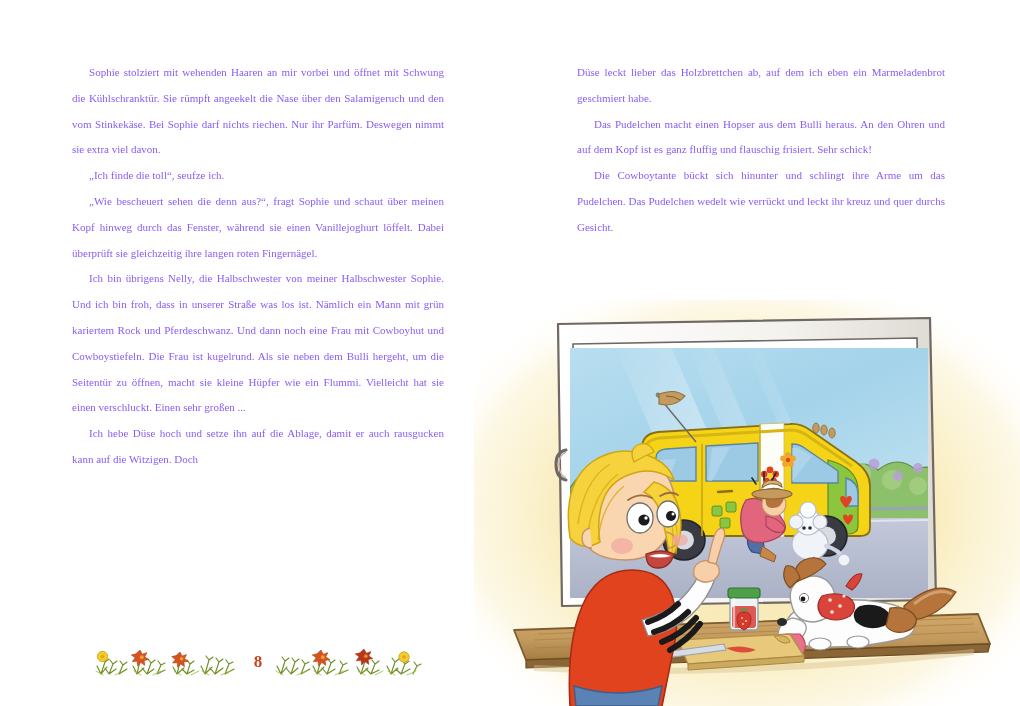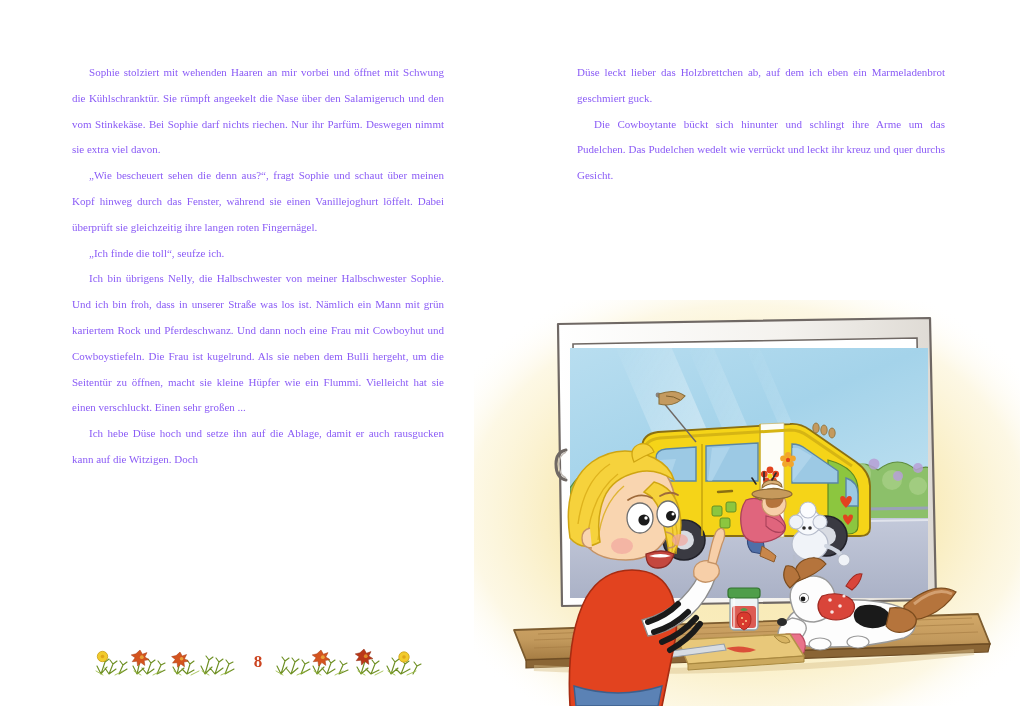--- a/index.html
+++ b/index.html
@@ -80,28 +80,29 @@
   }
   .illustration svg { display: block; }
 </style>
 </head>
 <body>
 
 <div class="page-spread">
 
   <div class="column left">
     <p>Sophie stolziert mit wehenden Haaren an mir vorbei und öffnet mit Schwung die Kühlschranktür. Sie rümpft angeekelt die Nase über den Salamigeruch und den vom Stinkekäse. Bei Sophie darf nichts riechen. Nur ihr Parfüm. Deswegen nimmt sie extra viel davon.</p>
+    <p>„Ich finde die toll“, seufze ich.</p>
     <p>„Wie bescheuert sehen die denn aus?“, fragt Sophie und schaut über meinen Kopf hinweg durch das Fenster, während sie einen Vanillejoghurt löffelt. Dabei überprüft sie gleichzeitig ihre langen roten Fingernägel.</p>
-    <p>„Ich finde die toll“, seufze ich.</p>
     <p>Ich bin übrigens Nelly, die Halbschwester von meiner Halbschwester Sophie. Und ich bin froh, dass in unserer Straße was los ist. Nämlich ein Mann mit grün kariertem Rock und Pferdeschwanz. Und dann noch eine Frau mit Cowboyhut und Cowboystiefeln. Die Frau ist kugelrund. Als sie neben dem Bulli hergeht, um die Seitentür zu öffnen, macht sie kleine Hüpfer wie ein Flummi. Vielleicht hat sie einen verschluckt. Einen sehr großen ...</p>
     <p>Ich hebe Düse hoch und setze ihn auf die Ablage, damit er auch rausgucken kann auf die Witzigen. Doch</p>
   </div>
 
   <div class="column right">
-    <p class="no-indent">Düse leckt lieber das Holzbrettchen ab, auf dem ich eben ein Marmeladenbrot geschmiert guck.</p>
+    <p class="no-indent">Düse leckt lieber das Holzbrettchen ab, auf dem ich eben ein Marmeladenbrot geschmiert habe.</p>
+    <p>Das Pudelchen macht einen Hopser aus dem Bulli heraus. An den Ohren und auf dem Kopf ist es ganz fluffig und flauschig frisiert. Sehr schick!</p>
     <p>Die Cowboytante bückt sich hinunter und schlingt ihre Arme um das Pudelchen. Das Pudelchen wedelt wie verrückt und leckt ihr kreuz und quer durchs Gesicht.</p>
   </div>
 
   <div class="footer-ornament">
 
     <svg class="ornament-svg" width="150" height="40" viewBox="0 0 150 40">
       <g stroke="#6d8f22" stroke-width="1.15" fill="none" stroke-linecap="round">
 
         <path d="M8 36 L12 24 M12 24 L9 20 M12 24 L16 21 M8 36 L4 28 M8 36 L14 29 M16 36 L20 26 M20 26 L17 22 M20 26 L24 23 M16 36 L12 30 M16 36 L23 31"></path>
         <path d="M26 36 L30 27 M30 27 L27 23 M30 27 L34 24 M26 36 L34 31"></path>

